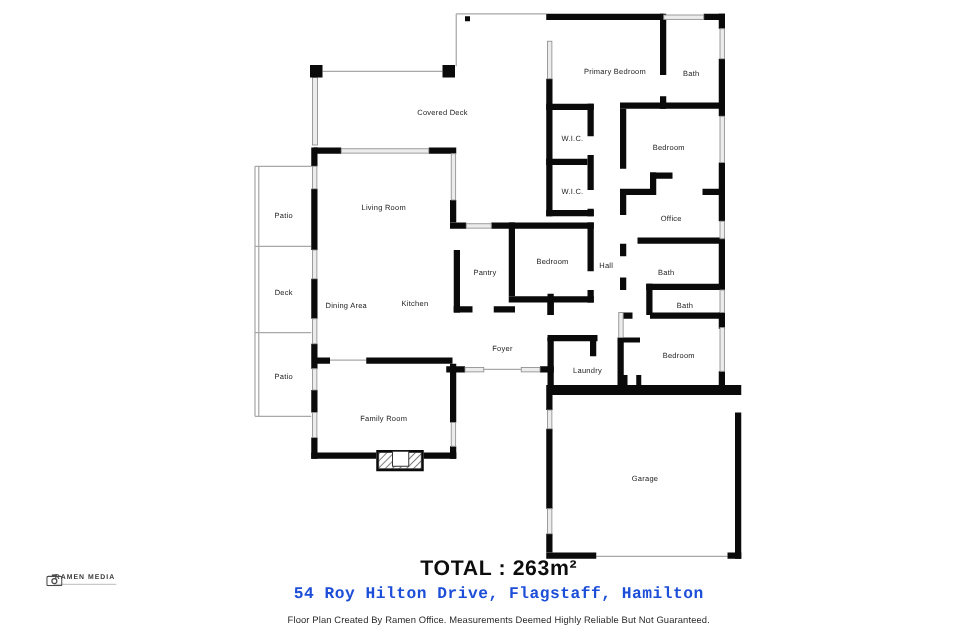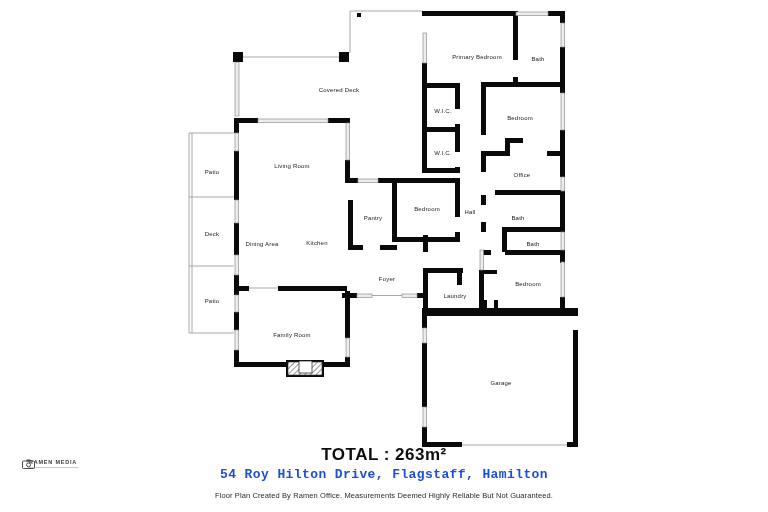--- a/index.html
+++ b/index.html
@@ -1,18 +1,18 @@
 <!DOCTYPE html>
 <html><head>
 <meta charset="utf-8">
 <style>
   html,body{margin:0;padding:0;background:#fff;}
   body{width:768px;height:512px;position:relative;overflow:hidden;
        font-family:"Liberation Sans","DejaVu Sans",sans-serif;color:#111;}
-  .stage{position:absolute;left:0;top:0;width:670px;height:512px;}
+  .stage{position:absolute;left:15px;top:0;width:670px;height:512px;}
   svg{position:absolute;left:0;top:0;}
   .wall{fill:#0a0a0a;}
   .win{fill:#ececec;stroke:#909090;stroke-width:0.7;}
   .thin{stroke:#a8a8a8;stroke-width:1;fill:none;}
   .room-label{font-size:6px;fill:#222;text-anchor:middle;letter-spacing:0.2px;}
   .footer{position:absolute;left:0;width:768px;text-align:center;}
   .total{top:445px;font-size:17px;font-weight:700;letter-spacing:0.5px;color:#0d0d0d;}
   .address{top:467px;font-size:13px;font-weight:700;letter-spacing:0.4px;color:#1d4ed8;font-family:Liberation Mono, monospace;}
   .disclaimer{top:491px;font-size:7.5px;color:#2a2a2a;letter-spacing:0.1px;}
   .logo{position:absolute;left:22px;top:459px;width:62px;text-align:center;color:#3c3c3c;}

